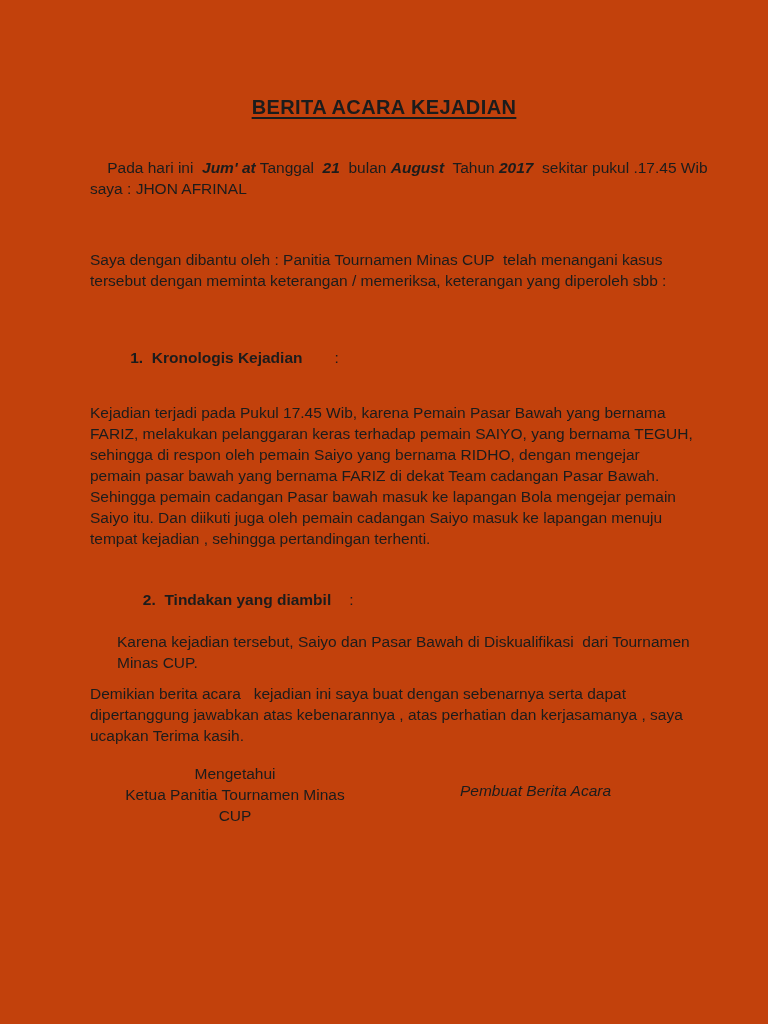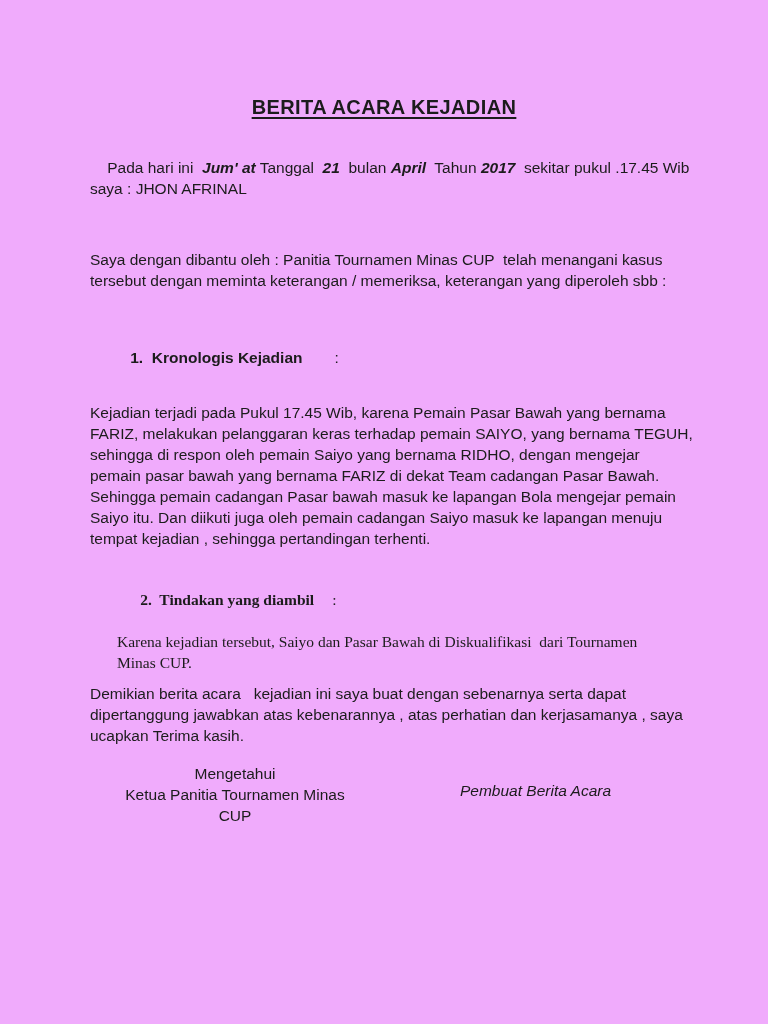--- a/index.html
+++ b/index.html
@@ -12,21 +12,21 @@
     height: 1024px;
     font-family: "Liberation Sans", "DejaVu Sans", sans-serif;
     color: #1c1c1c;
     overflow: hidden;
   }
   .page {
     box-sizing: border-box;
     width: 768px;
     height: 1024px;
     padding: 94px 63px 0 90px;
-    background: #f0abfc;
+    background: #c2410c;
   }
   .doc-title {
     text-align: center;
     margin-right: 27px;           
     font-size: 20px;
     line-height: 26px;
     font-weight: bold;
     letter-spacing: 0.4px;
     text-decoration: underline;
     text-decoration-thickness: 2px;
@@ -46,21 +46,21 @@
     font-size: 15.5px;
     line-height: 21px;
     font-weight: bold;
     white-space: pre;
   }
   .heading-1 { margin-top: 35px; padding-left: 23px; }
   .h-colon { font-weight: normal; }
   .h-colon-1 { margin-left: 32px; }
   .h-colon-2 { margin-left: 18px; }
   .kron-body { margin-top: 13px; }
-  .section-2 { margin-top: 19px; margin-left: 27px; font-family: Liberation Serif, serif; }
+  .section-2 { margin-top: 19px; margin-left: 27px; }
   .tindakan-p1 { white-space: pre; }
   .tindakan-p2 {
     white-space: normal;
     text-align: justify;
   }
   .para-demikian { margin-top: 10px; }
   .sig-area {
     position: relative;
     margin-top: 17px;
     height: 160px;
@@ -82,21 +82,21 @@
   }
 </style>
 </head>
 <body>
 
 <div class="page">
 
   <div class="doc-title">BERITA ACARA KEJADIAN</div>
 
   <div class="para para-opening">
-    <span>Pada hari ini  </span><span class="bi">Jum' at</span><span> Tanggal  </span><span class="bi">21</span><span>  bulan </span><span class="bi">April</span><span>  Tahun </span><span class="bi">2017</span><span>  sekitar pukul .17.45 Wib
+    <span>Pada hari ini  </span><span class="bi">Jum' at</span><span> Tanggal  </span><span class="bi">21</span><span>  bulan </span><span class="bi">August</span><span>  Tahun </span><span class="bi">2017</span><span>  sekitar pukul .17.45 Wib
 saya : JHON AFRINAL</span>
   </div>
 
 
   <div class="para para-dibantu">Saya dengan dibantu oleh : Panitia Tournamen Minas CUP  telah menangani kasus
 tersebut dengan meminta keterangan / memeriksa, keterangan yang diperoleh sbb :</div>
 
   <div class="heading heading-1">
     <span>1.  Kronologis Kejadian</span><span class="h-colon h-colon-1">:</span>
   </div>

